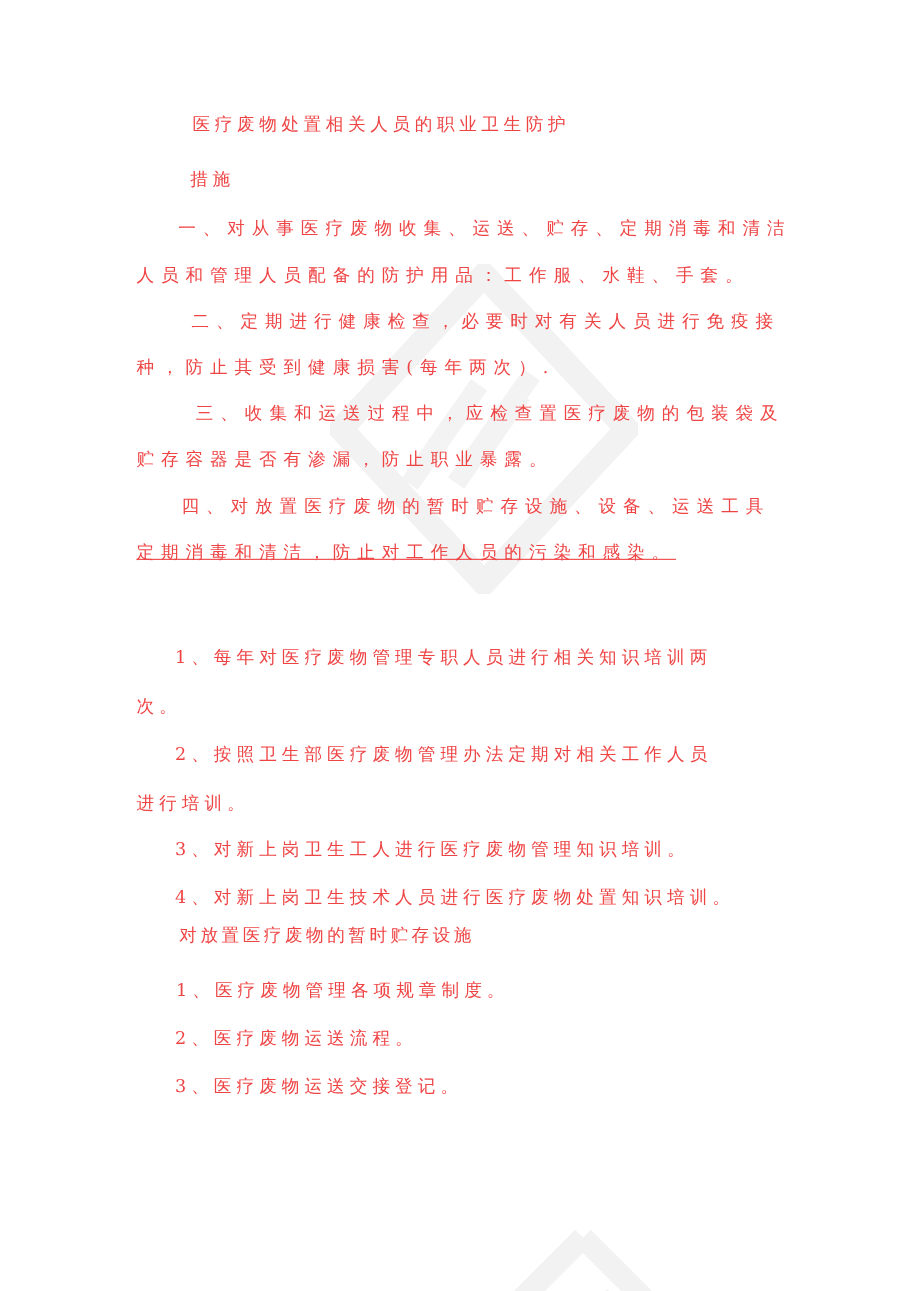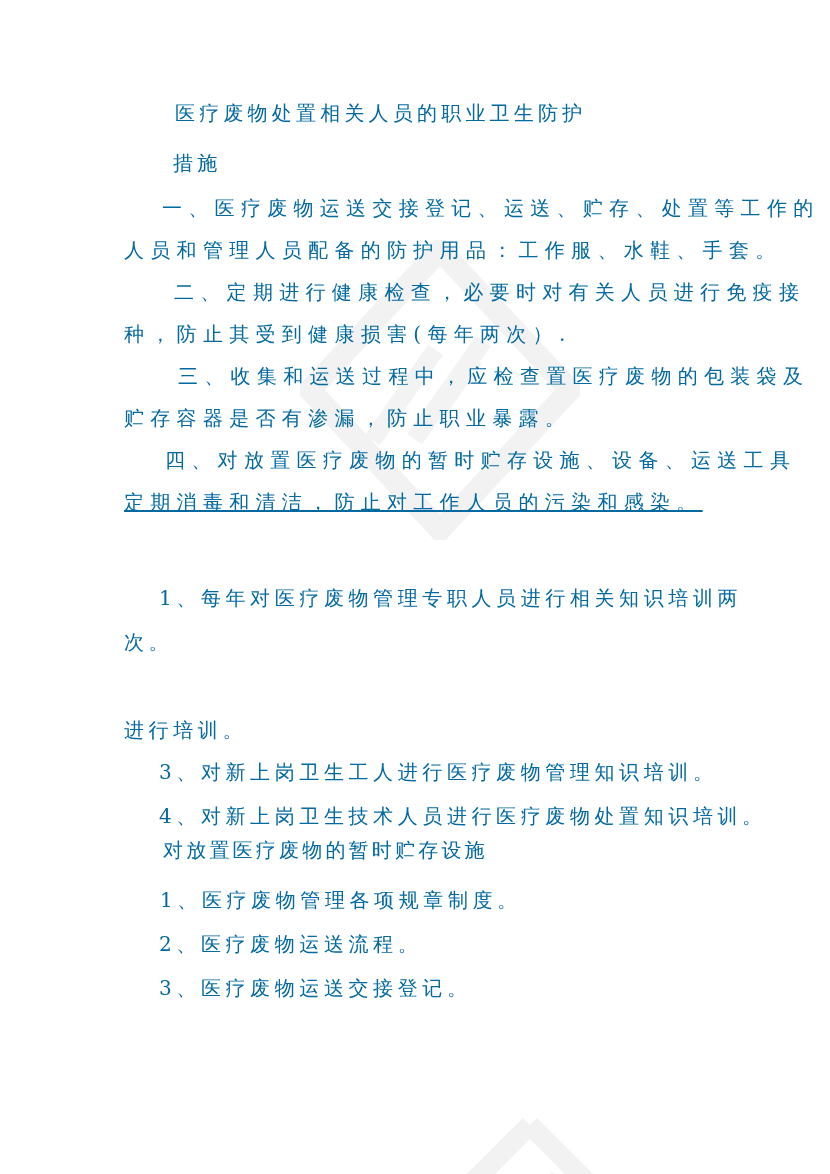--- a/index.html
+++ b/index.html
@@ -19,25 +19,25 @@
       position: absolute;
       left: 0; top: 0;
       width: 830px; height: 1174px;
     }
     .watermark {
       position: absolute;
       pointer-events: none;
     }
     .line {
       position: absolute;
-      font-size: 20px;
+      font-size: 16px;
       letter-spacing: 6.3px;
       white-space: nowrap;
       line-height: 24px;
-      color: #0369a1;
+      color: #ef4444;
     }
     .title-line { letter-spacing: 4.2px; }
     .heading-line { letter-spacing: 3.2px; }
     .item-line { letter-spacing: 4.6px; }
   </style>
 </head>
 <body>
 
 <div class="page">
 
@@ -57,36 +57,37 @@
     </g>
     <g fill="#f3f3f3">
       <rect x="70" y="60" width="16" height="70" transform="rotate(35 78 95)"></rect>
       <rect x="110" y="55" width="16" height="70" transform="rotate(35 118 90)"></rect>
     </g>
   </svg>
 
   <div class="line title-line" style="left:175px; top:101px;">医疗废物处置相关人员的职业卫生防护</div>
   <div class="line title-line" style="left:173px; top:151px;">措施</div>
 
-  <div class="line" style="left:162px; top:196px;">一、医疗废物运送交接登记、运送、贮存、处置等工作的</div>
+  <div class="line" style="left:162px; top:196px;">一、对从事医疗废物收集、运送、贮存、定期消毒和清洁</div>
   <div class="line" style="left:124px; top:238px;">人员和管理人员配备的防护用品：工作服、水鞋、手套。</div>
 
   <div class="line" style="left:162px; top:280px;margin-left:12px;">二、定期进行健康检查，必要时对有关人员进行免疫接</div>
   <div class="line" style="left:124px; top:322px;">种，防止其受到健康损害(每年两次）.</div>
 
   <div class="line" style="left:178px; top:364px;">三、收集和运送过程中，应检查置医疗废物的包装袋及</div>
   <div class="line" style="left:124px; top:406px;">贮存容器是否有渗漏，防止职业暴露。</div>
 
   <div class="line" style="left:165px; top:448px;">四、对放置医疗废物的暂时贮存设施、设备、运送工具</div>
   <div class="line" style="left:124px; top:490px;text-decoration:underline;">定期消毒和清洁，防止对工作人员的污染和感染。</div>
 
 
   <div class="line item-line" style="left:159px; top:586px;">1、每年对医疗废物管理专职人员进行相关知识培训两</div>
   <div class="line item-line" style="left:124px; top:630px;">次。</div>
 
+  <div class="line item-line" style="left:159px; top:674px;">2、按照卫生部医疗废物管理办法定期对相关工作人员</div>
   <div class="line item-line" style="left:124px; top:718px;">进行培训。</div>
 
   <div class="line item-line" style="left:159px; top:760px;">3、对新上岗卫生工人进行医疗废物管理知识培训。</div>
 
   <div class="line item-line" style="left:159px; top:804px;">4、对新上岗卫生技术人员进行医疗废物处置知识培训。</div>
 
   <div class="line heading-line" style="left:163px; top:838px;">对放置医疗废物的暂时贮存设施</div>
 
   <div class="line item-line" style="left:160px; top:888px;">1、医疗废物管理各项规章制度。</div>
   <div class="line item-line" style="left:159px; top:932px;">2、医疗废物运送流程。</div>

